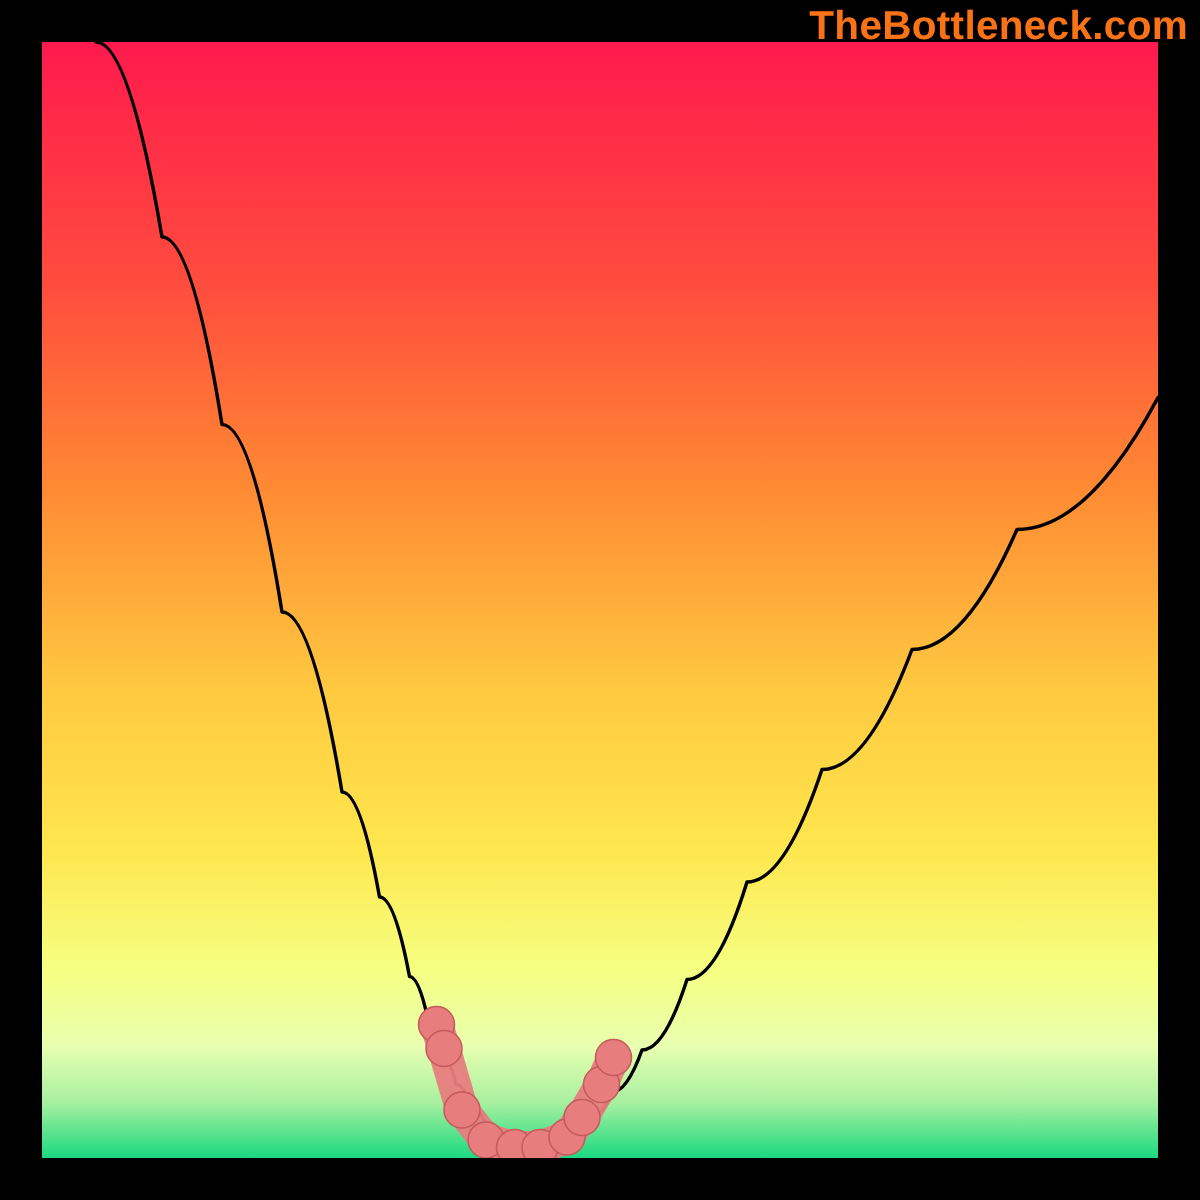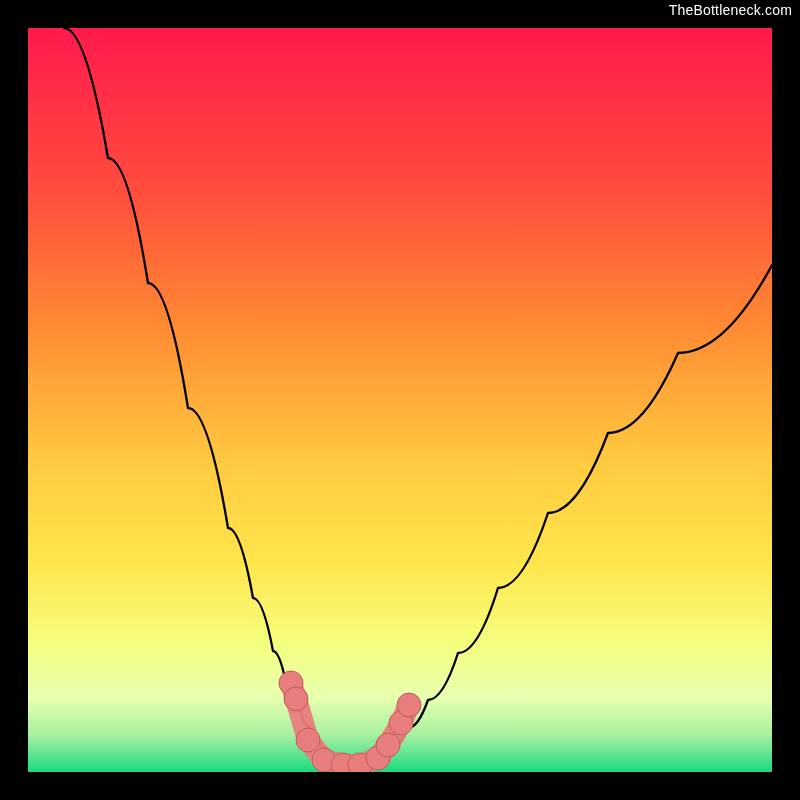--- a/index.html
+++ b/index.html
@@ -25,24 +25,24 @@
 }
 .plot svg {
   display: block;
   width: 100%;
   height: 100%;
 }
 .watermark {
   position: absolute;
   top: 2px;
   right: 8px;
-  color: #ffffff;
-  font-size: 14px;
+  color: #f97316;
+  font-size: 27px;
   letter-spacing: 0.2px;
-  font-weight: 400;
+  font-weight: 700;
 }
 </style>
 </head>
 <body>
 
 <div class="frame">
   <div class="watermark">TheBottleneck.com</div>
 
   <div class="plot">
     <svg viewBox="0 0 744 744" preserveAspectRatio="none">

